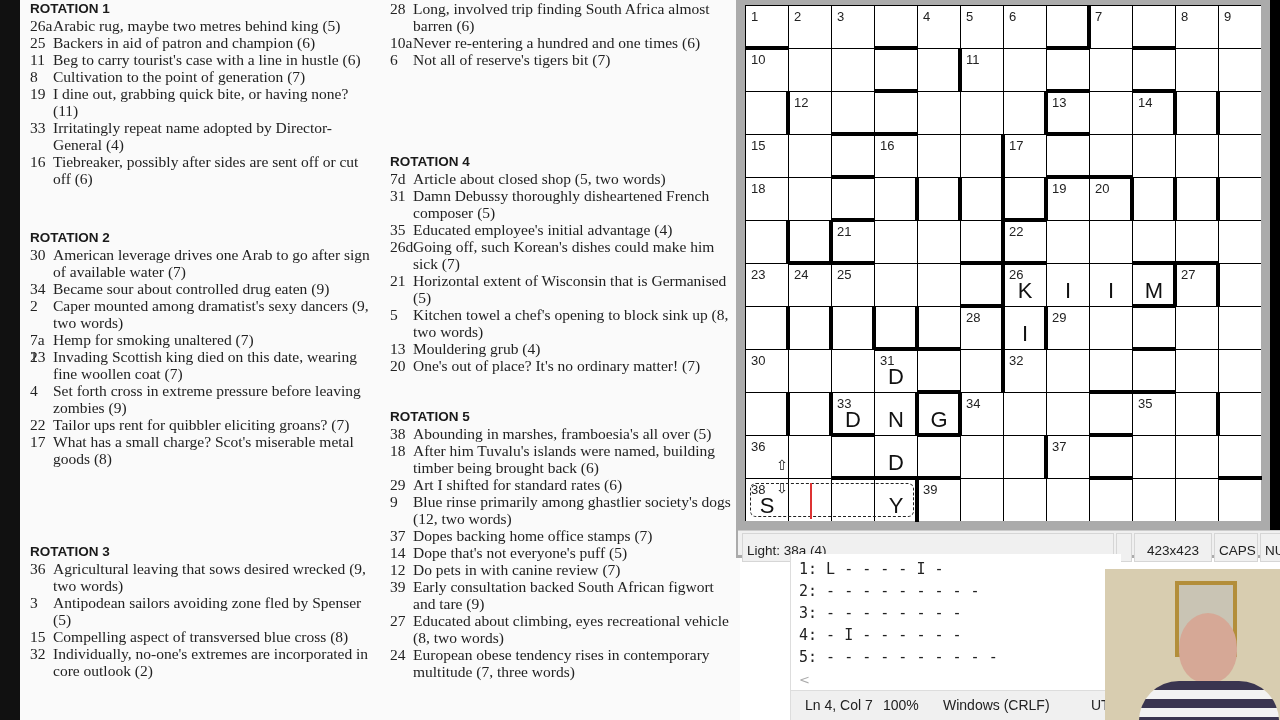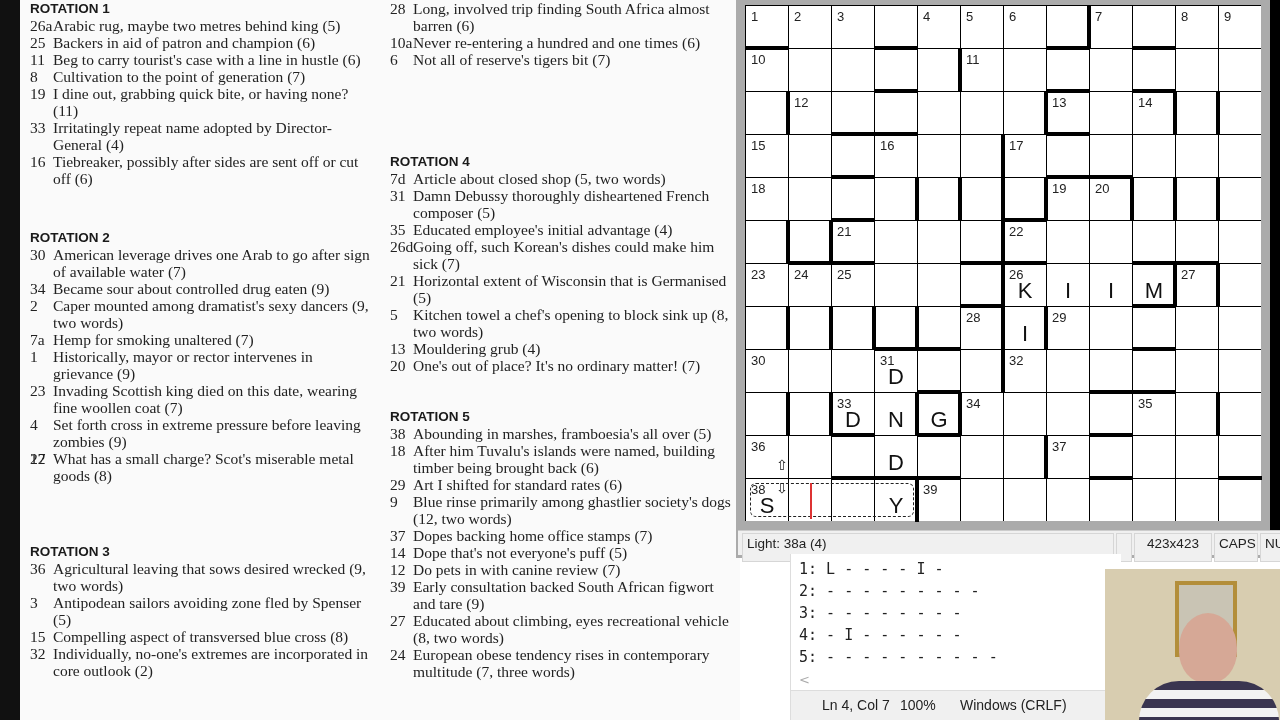--- a/index.html
+++ b/index.html
@@ -19,26 +19,26 @@
   .cell { position:absolute; width:42px; height:42px; background:#fff; box-sizing:border-box; }
   .cnum { position:absolute; left:5px; top:4px; font-family:"Liberation Sans", sans-serif; font-size:13px; color:#222; line-height:13px; }
   .cletter { position:absolute; left:0; right:0; bottom:3px; text-align:center; font-family:"Liberation Sans", sans-serif; font-size:22px; color:#111; line-height:24px; }
   .bar-h { position:absolute; height:4px; background:#000; }
   .bar-v { position:absolute; width:4px; background:#000; }
   .sel { position:absolute; border:1.5px dashed #222; border-radius:6px; }
   .cursor { position:absolute; width:2px; background:#d33; }
   .arrow-up, .arrow-down { position:absolute; font-size:14px; font-family:"DejaVu Sans", sans-serif; color:#222; line-height:14px; }
 
   #statusbar { position:absolute; left:738px; top:530px; width:542px; height:24px; background:#f0f0f0; border-top:1px solid #ccc; font-family:"Liberation Sans", sans-serif; font-size:13.5px; color:#222; }
-  .sb { position:absolute; top:2px; height:29px; line-height:19px; border:1px solid #d6d6d6; padding:0 4px; box-sizing:border-box; background:#f0f0f0; }
+  .sb { position:absolute; top:2px; height:29px; line-height:19px; border:1px solid #d6d6d6; padding:7px 4px; box-sizing:border-box; background:#f0f0f0; }
 
   #notepad { position:absolute; left:790px; top:554px; width:330px; height:166px; background:#fff; border-left:1px solid #ddd; }
   .npline { position:absolute; left:8px; font-family:"DejaVu Sans Mono", monospace; font-size:15px; color:#222; line-height:18px; white-space:pre; }
   #np-status { position:absolute; left:0; top:136px; width:330px; height:30px; background:#f0f0f0; border-top:1px solid #ddd; font-family:"Liberation Sans", sans-serif; font-size:14px; color:#222; }
-  .nps { position:absolute; top:6px;margin-left:17px; }
+  .nps { position:absolute; top:6px; }
   .hscroll { position:absolute; left:8px; top:118px; font-size:13px; color:#aaa; font-family:"DejaVu Sans", sans-serif; }
 
   #webcam { position:absolute; left:1105px; top:569px; width:175px; height:151px; background:#d8cdb0; overflow:hidden; }
   .frame { position:absolute; left:70px; top:12px; width:62px; height:76px; border:4px solid #b38e3a; background:#c9c4b4; box-sizing:border-box; }
   .head { position:absolute; left:74px; top:44px; width:58px; height:70px; background:#d6a896; border-radius:50% 50% 45% 45%; }
   .shirt { position:absolute; left:34px; top:112px; width:140px; height:50px; border-radius:40px 40px 0 0;
            background:repeating-linear-gradient(180deg,#3a3550 0 9px,#f2f2f2 9px 18px); }
   .rightedge { position:absolute; left:1270px; top:0; width:10px; height:560px; background:#000; }
 </style>
 </head>
@@ -56,24 +56,24 @@
         <div class="clue"><span class="num">19</span><span>I dine out, grabbing quick bite, or having none? (11)</span></div>
         <div class="clue"><span class="num">33</span><span>Irritatingly repeat name adopted by Director-General (4)</span></div>
         <div class="clue"><span class="num">16</span><span>Tiebreaker, possibly after sides are sent off or cut off (6)</span></div>
       </div>
       <div class="block" style="top: 229px; left: 0px; width: 100%;">
         <div class="rot-title">ROTATION 2</div>
         <div class="clue"><span class="num">30</span><span>American leverage drives one Arab to go after sign of available water (7)</span></div>
         <div class="clue"><span class="num">34</span><span>Became sour about controlled drug eaten (9)</span></div>
         <div class="clue"><span class="num">2</span><span>Caper mounted among dramatist's sexy dancers (9, two words)</span></div>
         <div class="clue"><span class="num">7a</span><span>Hemp for smoking unaltered (7)</span></div>
-        <div class="clue"><span class="num">1</span><span>Historically, mayor or rector intervenes in grievance (9)</span></div>
+        <div class="clue"><span class="num">1</span></div>
         <div class="clue"><span class="num">23</span><span>Invading Scottish king died on this date, wearing fine woollen coat (7)</span></div>
         <div class="clue"><span class="num">4</span><span>Set forth cross in extreme pressure before leaving zombies (9)</span></div>
-        <div class="clue"><span class="num">22</span></div>
+        <div class="clue"><span class="num">22</span><span>Tailor ups rent for quibbler eliciting groans? (7)</span></div>
         <div class="clue"><span class="num">17</span><span>What has a small charge? Scot's miserable metal goods (8)</span></div>
       </div>
       <div class="block" style="top: 543px; left: 0px; width: 100%;">
         <div class="rot-title">ROTATION 3</div>
         <div class="clue"><span class="num">36</span><span>Agricultural leaving that sows desired wrecked (9, two words)</span></div>
         <div class="clue"><span class="num">3</span><span>Antipodean sailors avoiding zone fled by Spenser (5)</span></div>
         <div class="clue"><span class="num">15</span><span>Compelling aspect of transversed blue cross (8)</span></div>
         <div class="clue"><span class="num">32</span><span>Individually, no-one's extremes are incorporated in core outlook (2)</span></div>
       </div>
     </div>

